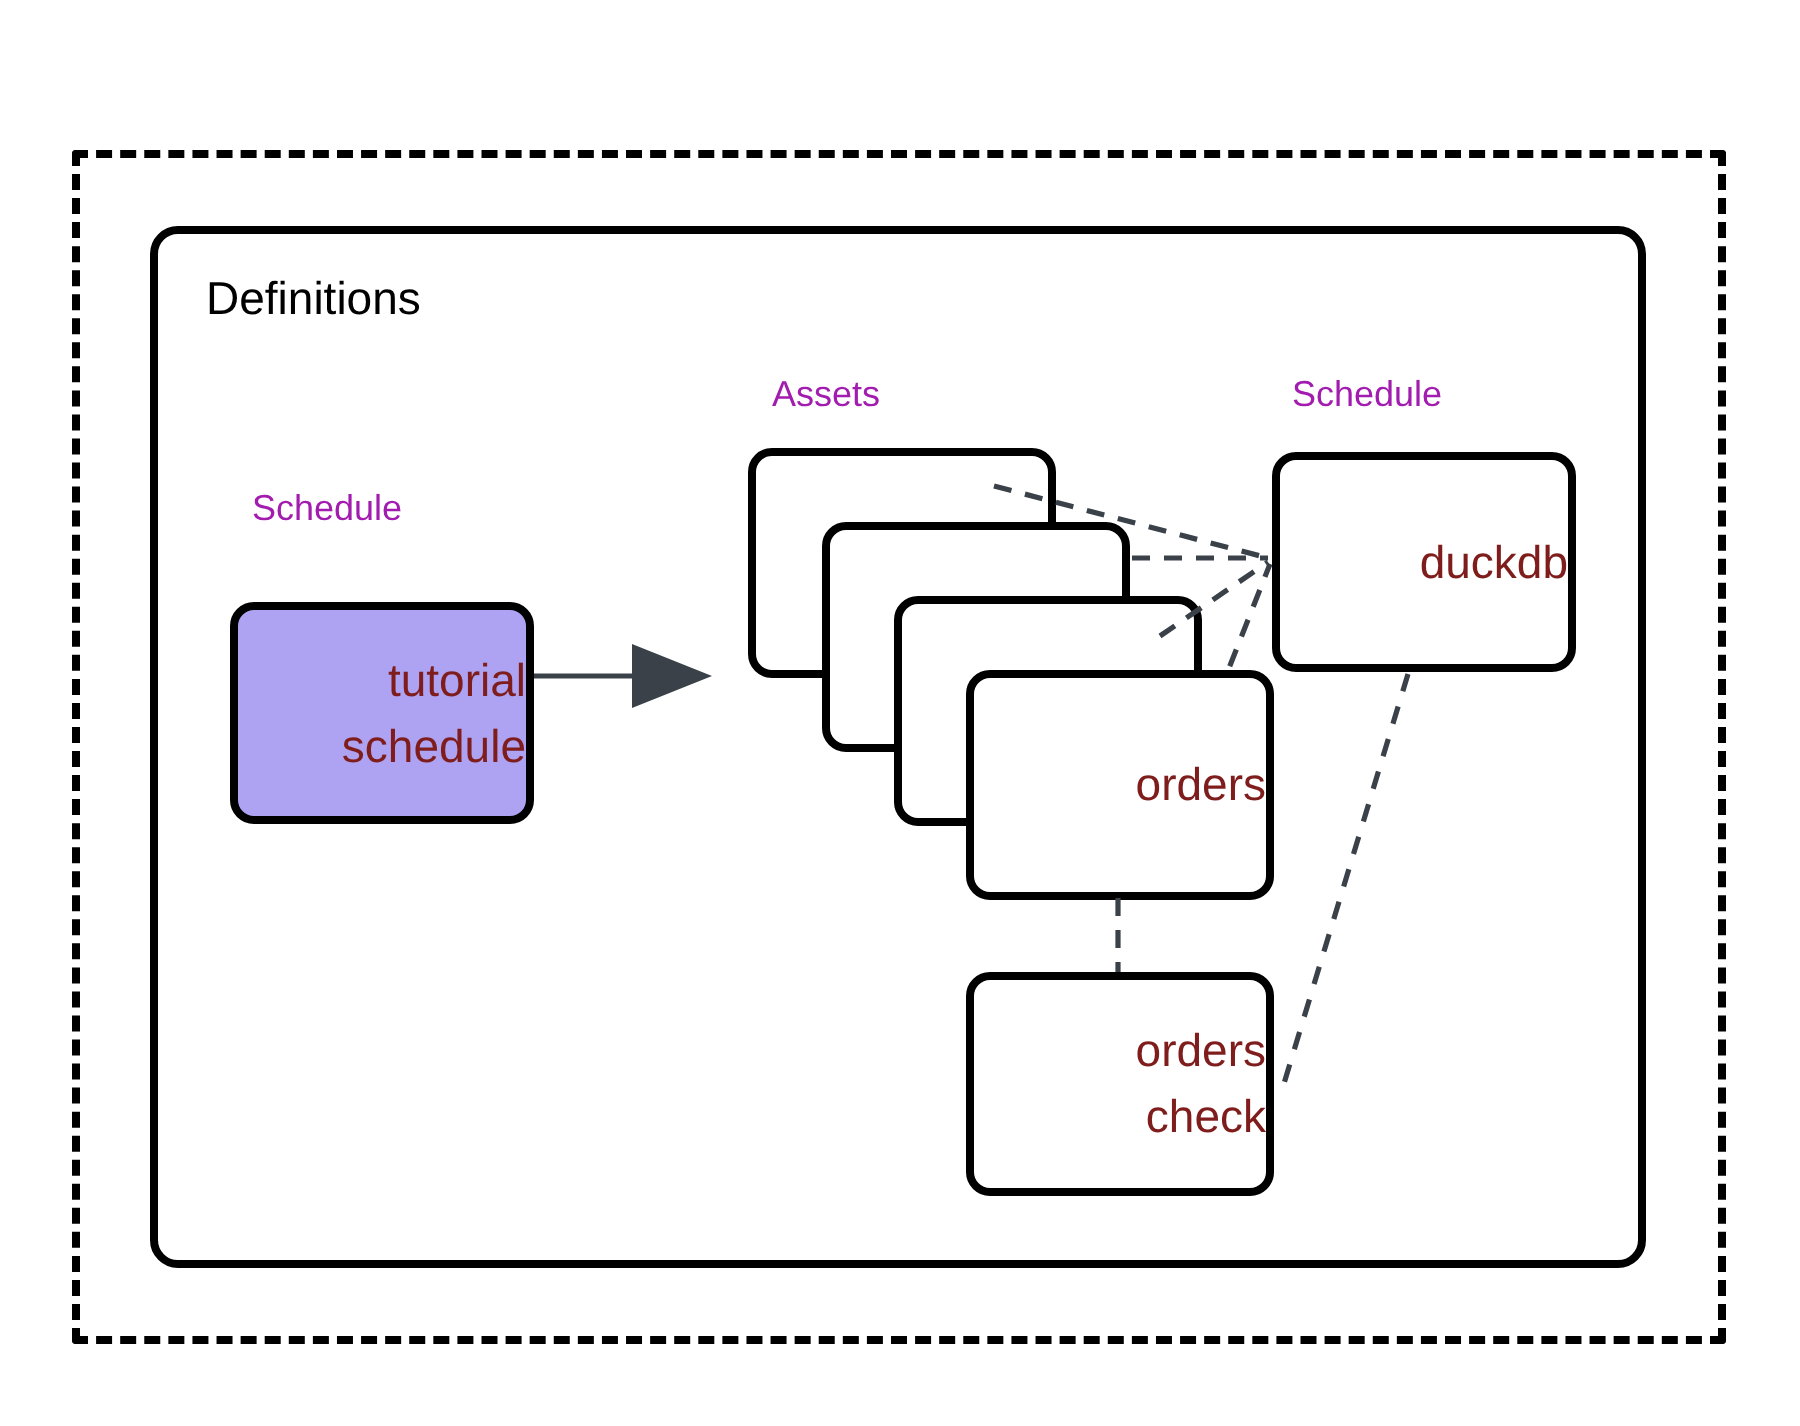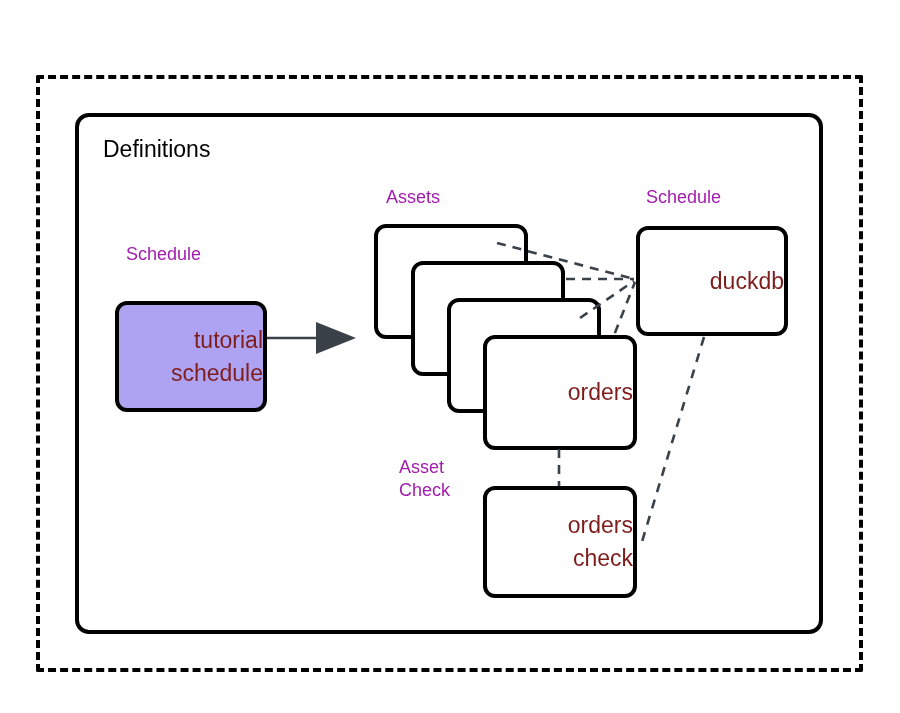--- a/index.html
+++ b/index.html
@@ -131,24 +131,20 @@
 
   <div class="definitions-box"></div>
   <div class="definitions-label">Definitions</div>
 
   <div class="caption cap-schedule">Schedule</div>
 
   <div class="caption cap-assets">Assets</div>
 
   <div class="caption cap-resource">Schedule</div>
 
-  <div class="caption cap-assetcheck">
-    <span class="line">Asset</span><br>
-    <span class="line">Check</span>
-  </div>
 
   <div class="node node-schedule" style="background: rgb(173, 163, 242);">
     <span class="line">tutorial</span>
     <span class="line">schedule</span>
   </div>
 
   <div class="node asset-card-1"></div>
   <div class="node asset-card-2"></div>
   <div class="node asset-card-3"></div>
 

